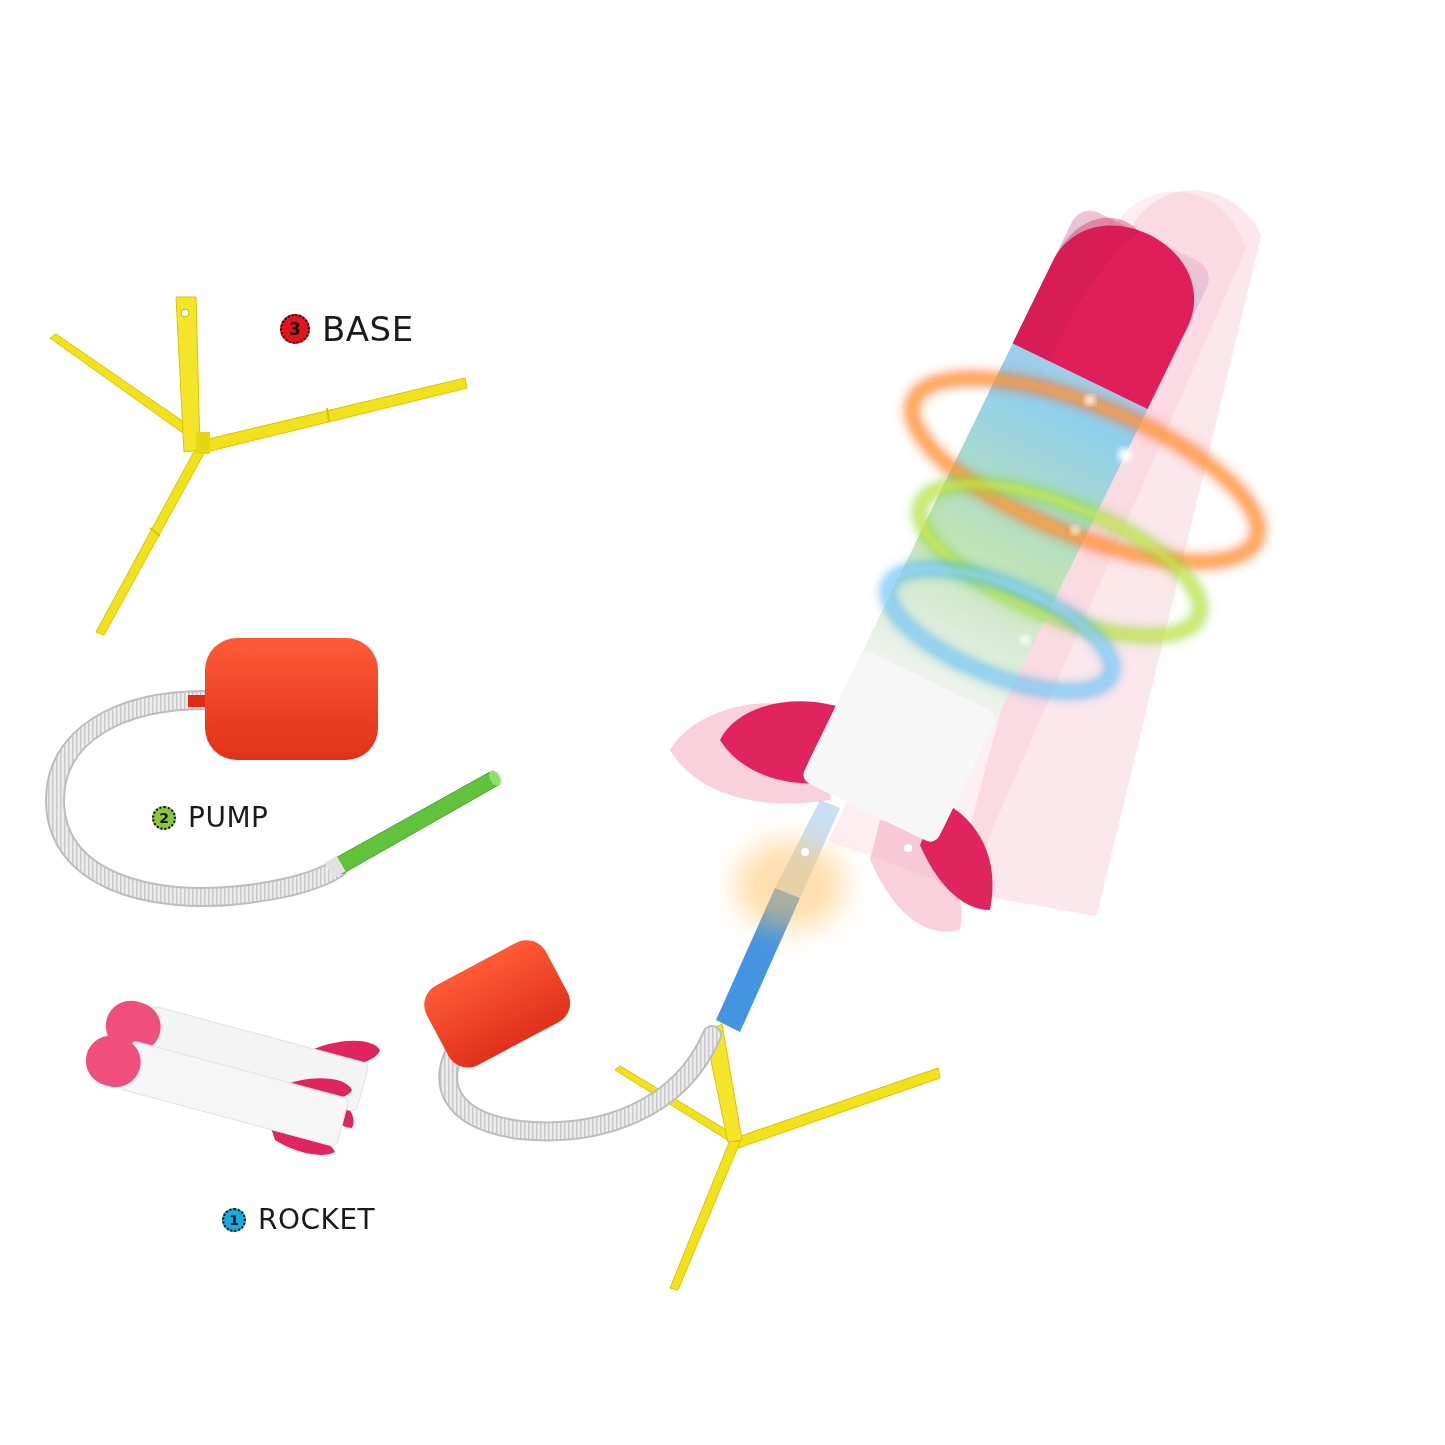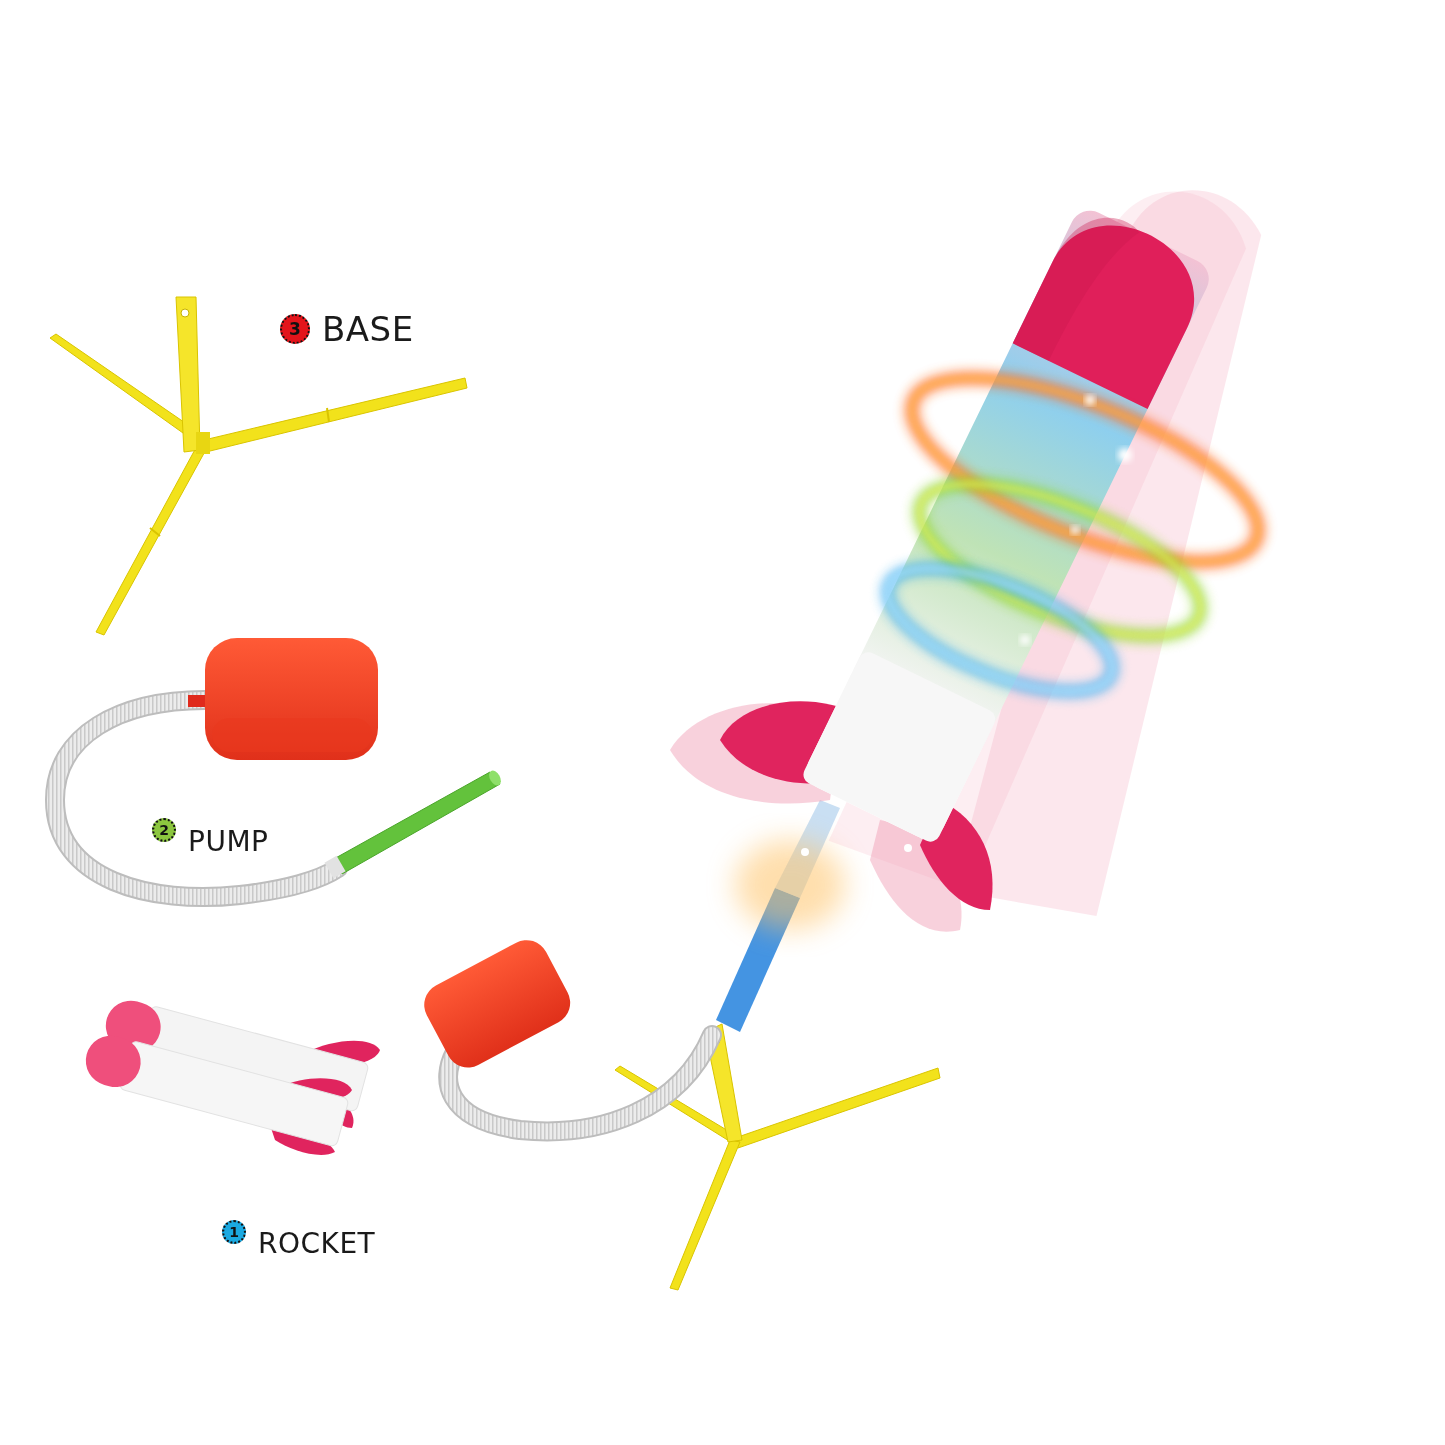--- a/index.html
+++ b/index.html
@@ -5,21 +5,21 @@
     html, body { margin: 0; padding: 0; background: #ffffff; }
     body { width: 1445px; height: 1445px; position: relative; overflow: hidden;
            font-family: "DejaVu Sans", "Liberation Sans", sans-serif; }
     #stage { position: absolute; left: 0; top: 0; width: 1445px; height: 1445px; }
     .label { position: absolute; display: flex; align-items: center; gap: 12px; color: #1a1a1a; }
     .label .badge { width: 30px; height: 30px; border-radius: 50%; display: flex; align-items: center;
                     justify-content: center; font-size: 17px; font-weight: bold; color: #111;
                     border: 2px dotted #111; box-sizing: border-box; }
     .label .text { font-size: 34px; letter-spacing: 0.5px; }
     .label.small .badge { width: 24px; height: 24px; font-size: 14px; }
-    .label.small .text { font-size: 28px; margin-top: 24px; }
+    .label.small .text { font-size: 28px; }
   </style>
 </head>
 <body>
 
 <div id="stage">
   <svg width="1445" height="1445" viewBox="0 0 1445 1445" xmlns="http://www.w3.org/2000/svg">
     <defs>
       <filter id="blur6" x="-20%" y="-20%" width="140%" height="140%">
           <feGaussianBlur stdDeviation="6"></feGaussianBlur>
         </filter>

